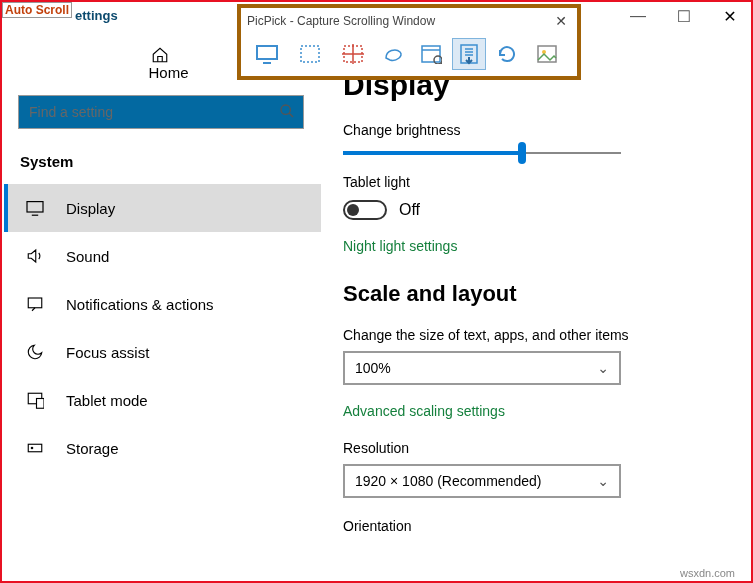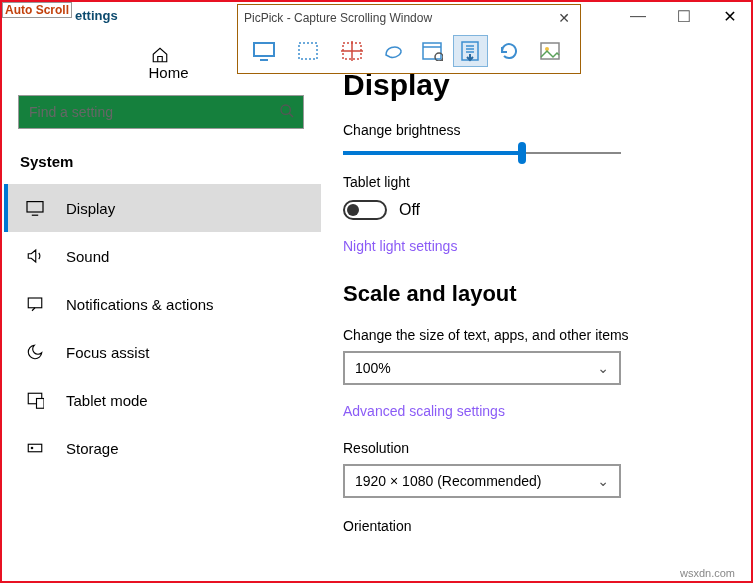--- a/index.html
+++ b/index.html
@@ -30,36 +30,36 @@
 .content h1 { font-size:30px; font-weight:600; margin-top:36px;}
 .content h2 { font-size:22px; font-weight:600; margin-top:26px;}
 .content .label { font-size:14px; margin-top:20px; color:#000;}
 .slider-wrap { margin-top:14px; width:278px; position:relative;}
 .brightness-track { height:2px; background:#888; position:relative; top:0;}
 .brightness-fill { position:absolute; left:0; top:0; height:4px; background:#0078d4; top:-1px;}
 .brightness-thumb { position:absolute; top:-10px; width:8px; height:22px; background:#0078d4; border-radius:4px;}
 .toggle { display:flex; align-items:center; margin-top:10px;}
 .toggle-pill { width:44px; height:20px; border:2px solid #333; border-radius:20px; position:relative; margin-right:12px;}
 .toggle-dot { width:12px; height:12px; background:#333; border-radius:50%; position:absolute; left:2px; top:2px;}
-.linkblue { color:#8b5cf6; font-size:14px; margin-top:18px; display:inline-block;}
+.linkblue { color:#15803d; font-size:14px; margin-top:18px; display:inline-block;}
 .select { width:278px; height:34px; border:2px solid #999; display:flex; align-items:center; justify-content:space-between; padding:0 10px; margin-top:8px; font-size:14px;}
 .chev { color:#555;}
 
-.picpick { position:absolute; left:237px; top:4px; width:344px; background:#fff; border:1px solid #a16207; z-index:20;}
+.picpick { position:absolute; left:237px; top:4px; width:344px; background:#fff; border:4px solid #a16207; z-index:20;}
 .picpick-title { display:flex; justify-content:space-between; align-items:center; height:26px; font-size:12px; padding:0 6px; color:#444;}
 .picpick-close { font-size:14px; color:#444; padding:0 4px;}
 .pp-tools { display:flex; padding:4px 6px 6px 6px;}
 .pp-btn { width:36px; height:32px; margin-right:4px; display:flex; align-items:center; justify-content:center; border:1px solid transparent; color:#3d8ed0;}
 .pp-btn.group { width:42px;}
 .pp-btn.sel { border:1px solid #7fb4dd; background:#dce9f5;}
 .pp-btn svg{display:block;}
 .watermark { position:absolute; right:18px; bottom:4px; font-size:11px; color:#888; z-index:25;text-align:right;}
 .searchbox{ background:#ffffff; background-color:#fafafa; background-color: #ffffff; background:#fefefe; }
 .searchbox{ background-color:#ffffff; }
-.searchbox{ background-color:#15803d; }
+.searchbox{ background-color:#0369a1; }
 </style>
 </head>
 <body>
 
 <div class="frame"></div>
 <div class="autoscroll">Auto Scroll</div>
 
 <div class="settings-title">ettings</div>
 
 <div class="titlebar">

